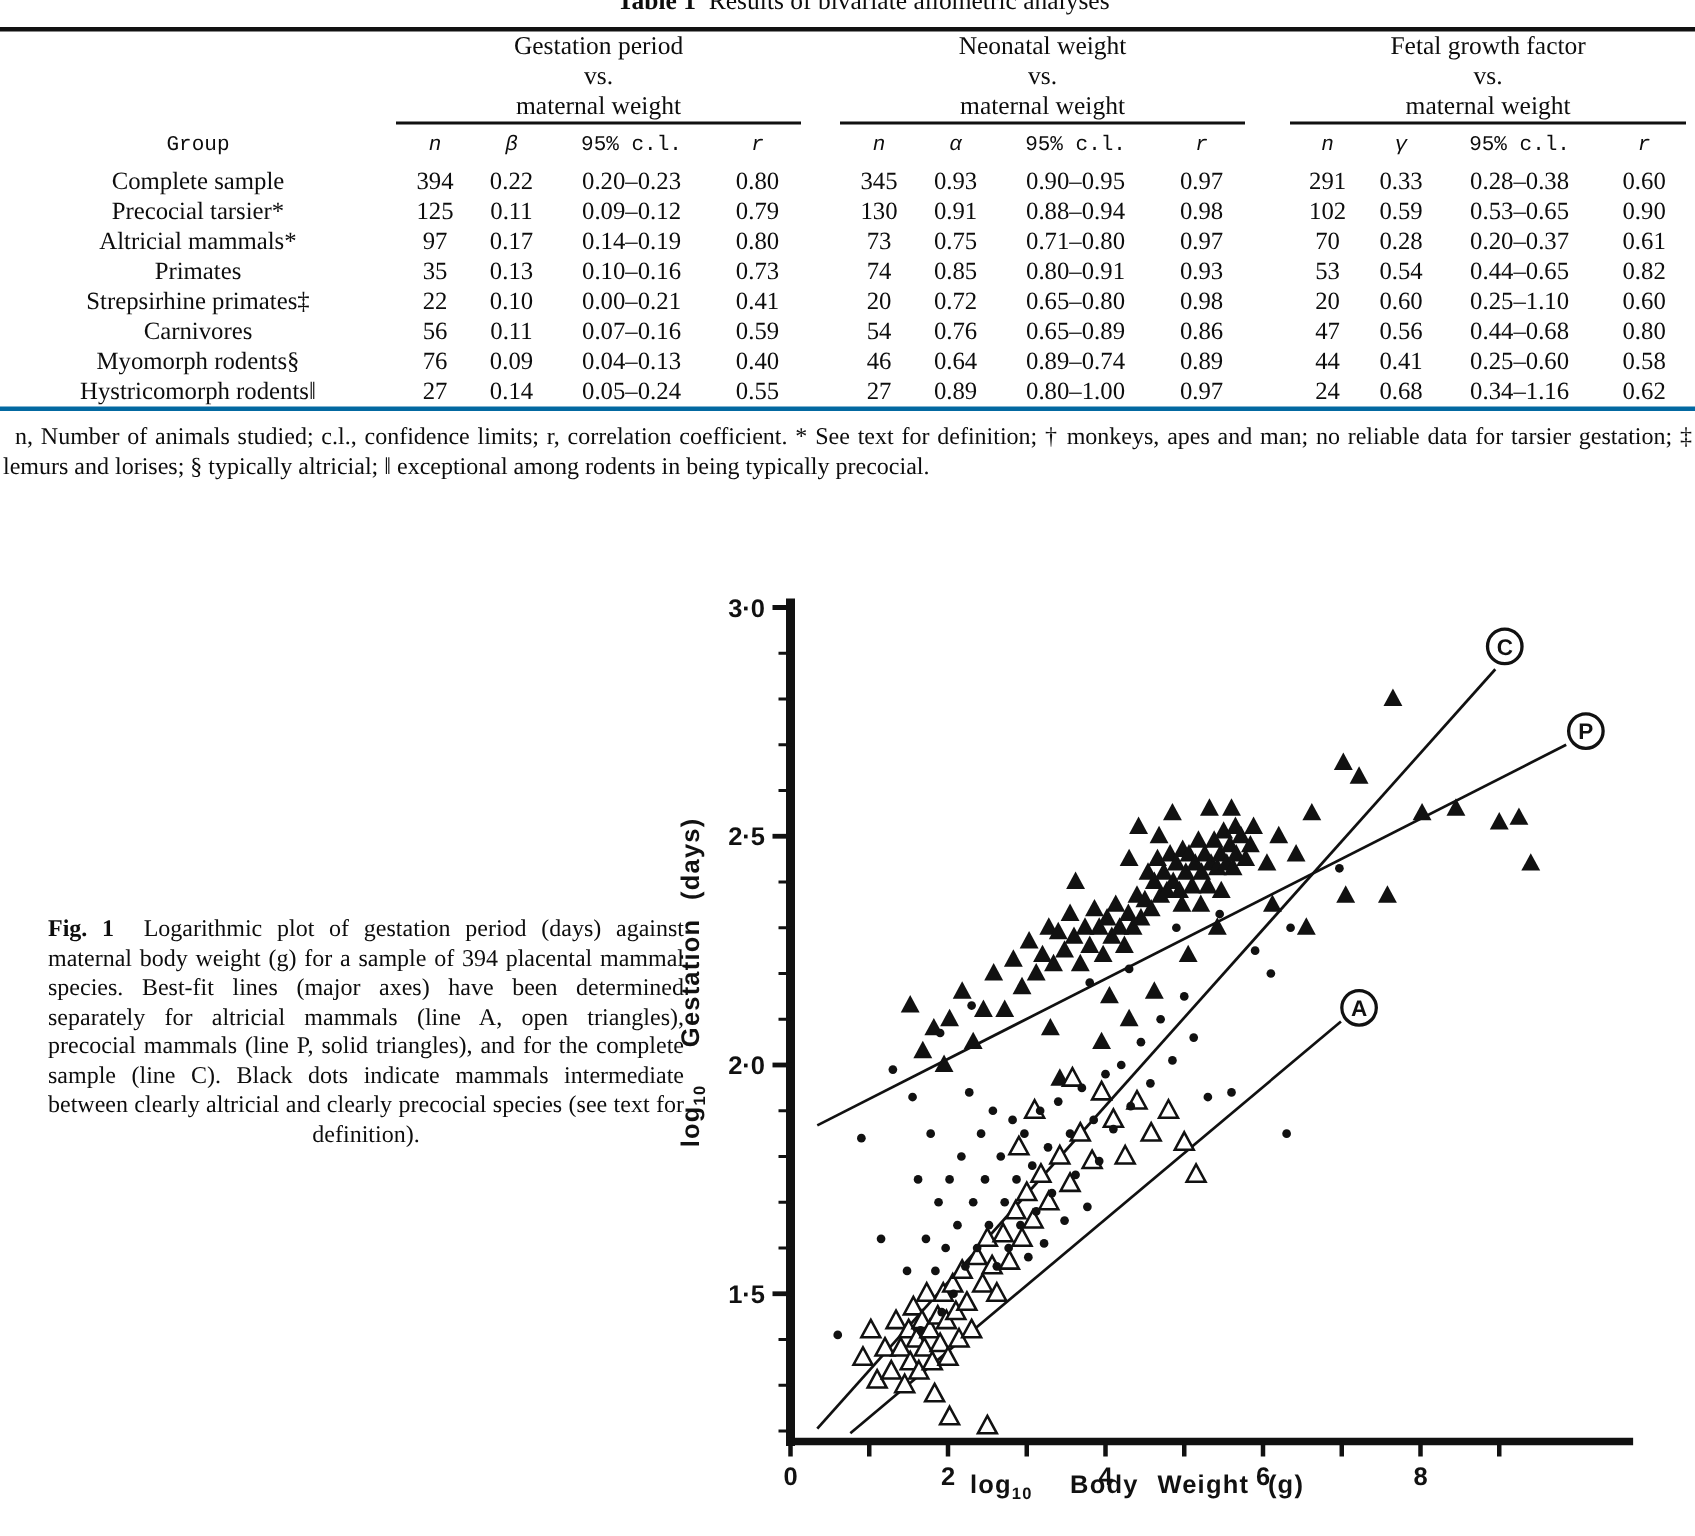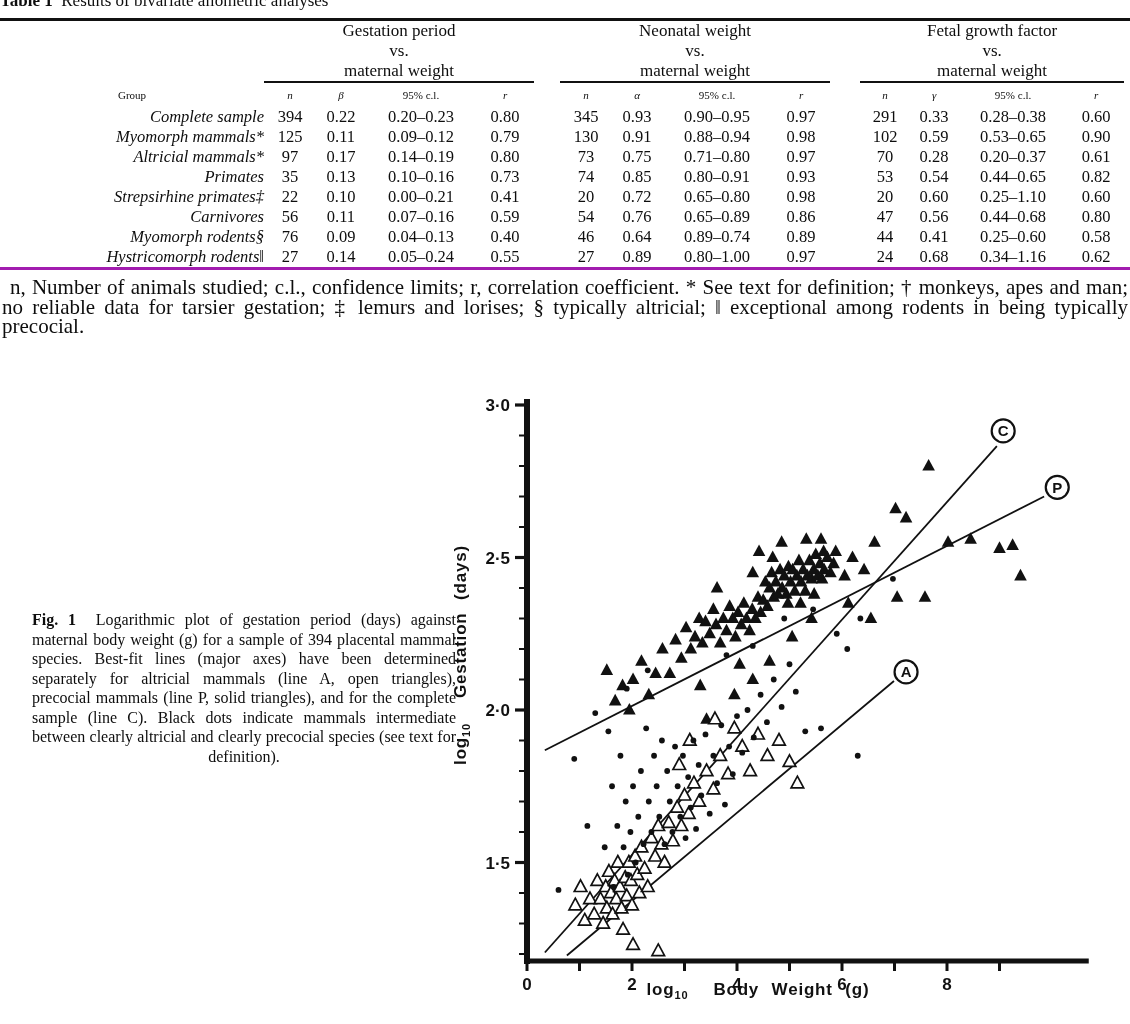--- a/index.html
+++ b/index.html
@@ -1,40 +1,40 @@
 <!DOCTYPE html>
 <html><head>
 <meta charset="utf-8">
 <style>
   html,body{margin:0;padding:0;}
   body{
     width:1130px;height:1024px;background:#ffffff;color:#0d0d0d;
     font-family:"Liberation Serif",serif;position:relative;overflow:hidden;
   }
   
-  .title-clip{height:12px;overflow:hidden;}
+  .title-clip{height:12px;overflow:hidden;text-align:center;margin-left:21px;}
   .table-title{font-size:17px;line-height:22px;margin-top:-10px;}
   .table-title b{font-weight:bold;}
   table.results{
     border-collapse:collapse;table-layout:fixed;width:1130px;margin-top:6px;
-    border-top:3px solid #111;border-bottom:3px solid #a21caf;
+    border-top:3px solid #111;border-bottom:3px solid #0369a1;
     font-size:16.5px;
   }
   table.results th,table.results td{padding:0;font-weight:normal;vertical-align:bottom;}
   th.sec{border-bottom:2px solid #111;padding-top:12px;padding-bottom:5px;}
   th.sec div{line-height:20px;text-align:center;font-size:17px;}
-  tr.colhead th{padding-top:6px;padding-bottom:6px;text-align:center;font-size:11px;}
+  tr.colhead th{padding-top:6px;padding-bottom:6px;text-align:center;font-size:14px;font-family:Liberation Mono, monospace;}
   tr.colhead th.group-h{text-align:center;}
   tr.colhead th.it{font-style:italic;}
-  td.group{text-align:right;padding-left:38px;line-height:20px;white-space:nowrap;font-style:italic;}
+  td.group{text-align:center;padding-left:38px;line-height:20px;white-space:nowrap;}
   td.c-n{text-align:center;line-height:20px;}
   td.c-b,td.c-cl,td.c-r{text-align:center;line-height:20px;}
   .footnote{
     width:1126px;margin:8px auto 0 auto;padding:0 2px;
-    font-size:21px;line-height:19.5px;text-align:justify;text-indent:8px;
+    font-size:16px;line-height:19.5px;text-align:justify;text-indent:8px;
   }
   
   .caption{
     position:absolute;left:32px;top:610px;width:424px;
     font-size:16px;line-height:19.5px;text-align:justify;text-align-last:center;
   }
   .caption b{font-weight:bold;}
   
   .plot-wrap{position:absolute;left:440px;top:393px;width:690px;height:631px;}
   svg text{font-family:"Liberation Sans",sans-serif;font-weight:bold;fill:#111;}
@@ -122,21 +122,21 @@
           <td class="c-cl">0.90–0.95</td>
           <td class="c-r">0.97</td>
           <td></td>
           <td class="c-n">291</td>
           <td class="c-b">0.33</td>
           <td class="c-cl">0.28–0.38</td>
           <td class="c-r">0.60</td>
           <td></td>
         </tr>
         <tr>
-          <td class="group" colspan="2">Myomorph mammals*</td>
+          <td class="group" colspan="2">Precocial tarsier*</td>
           <td class="c-n">125</td>
           <td class="c-b">0.11</td>
           <td class="c-cl">0.09–0.12</td>
           <td class="c-r">0.79</td>
           <td></td>
           <td class="c-n">130</td>
           <td class="c-b">0.91</td>
           <td class="c-cl">0.88–0.94</td>
           <td class="c-r">0.98</td>
           <td></td>

